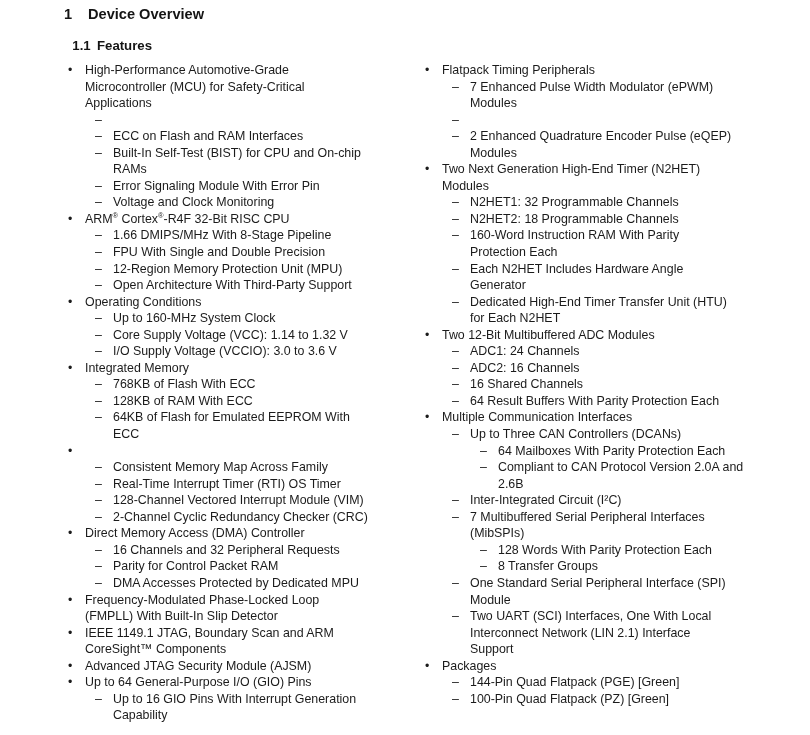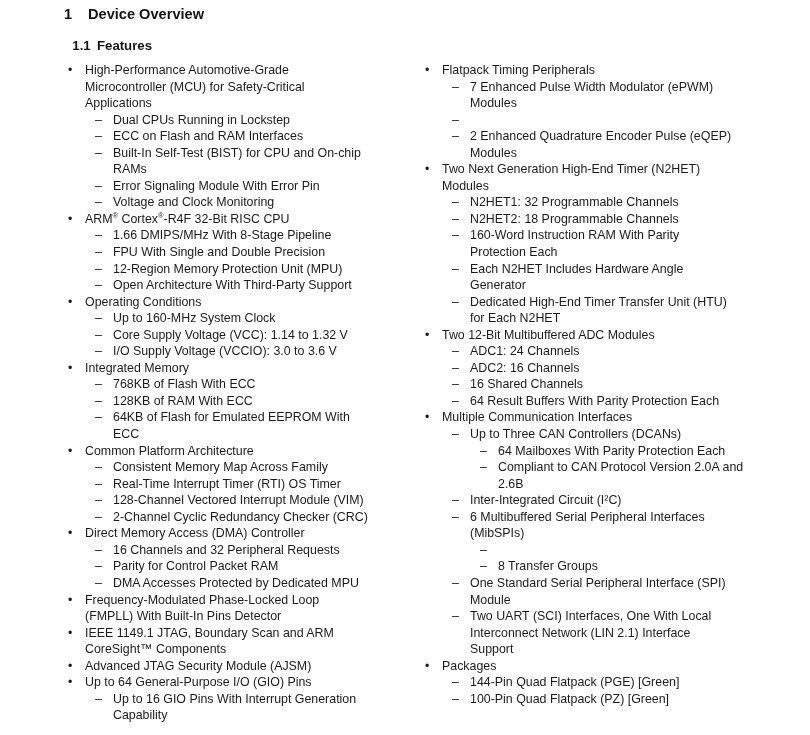--- a/index.html
+++ b/index.html
@@ -67,21 +67,20 @@
   </div>
   <div class="col col-left" id="col-left">
       <div class="feat l1">
         <span class="marker">•</span>
         <span class="txt">High-Performance Automotive-Grade
 Microcontroller (MCU) for Safety-Critical
 Applications</span>
       </div>
       <div class="feat l2">
         <span class="marker">–</span>
-        <span class="txt">Dual CPUs Running in Lockstep</span>
       </div>
       <div class="feat l2">
         <span class="marker">–</span>
         <span class="txt">ECC on Flash and RAM Interfaces</span>
       </div>
       <div class="feat l2">
         <span class="marker">–</span>
         <span class="txt">Built-In Self-Test (BIST) for CPU and On-chip
 RAMs</span>
       </div>
@@ -141,21 +140,20 @@
         <span class="marker">–</span>
         <span class="txt">128KB of RAM With ECC</span>
       </div>
       <div class="feat l2">
         <span class="marker">–</span>
         <span class="txt">64KB of Flash for Emulated EEPROM With
 ECC</span>
       </div>
       <div class="feat l1">
         <span class="marker">•</span>
-        <span class="txt">Common Platform Architecture</span>
       </div>
       <div class="feat l2">
         <span class="marker">–</span>
         <span class="txt">Consistent Memory Map Across Family</span>
       </div>
       <div class="feat l2">
         <span class="marker">–</span>
         <span class="txt">Real-Time Interrupt Timer (RTI) OS Timer</span>
       </div>
       <div class="feat l2">
@@ -178,21 +176,21 @@
         <span class="marker">–</span>
         <span class="txt">Parity for Control Packet RAM</span>
       </div>
       <div class="feat l2">
         <span class="marker">–</span>
         <span class="txt">DMA Accesses Protected by Dedicated MPU</span>
       </div>
       <div class="feat l1">
         <span class="marker">•</span>
         <span class="txt">Frequency-Modulated Phase-Locked Loop
-(FMPLL) With Built-In Pins Detector</span>
+(FMPLL) With Built-In Slip Detector</span>
       </div>
       <div class="feat l1">
         <span class="marker">•</span>
         <span class="txt">IEEE 1149.1 JTAG, Boundary Scan and ARM
 CoreSight™ Components</span>
       </div>
       <div class="feat l1">
         <span class="marker">•</span>
         <span class="txt">Advanced JTAG Security Module (AJSM)</span>
       </div>
@@ -288,25 +286,26 @@
         <span class="marker">–</span>
         <span class="txt">Compliant to CAN Protocol Version 2.0A and
 2.6B</span>
       </div>
       <div class="feat l2">
         <span class="marker">–</span>
         <span class="txt">Inter-Integrated Circuit (I²C)</span>
       </div>
       <div class="feat l2">
         <span class="marker">–</span>
-        <span class="txt">6 Multibuffered Serial Peripheral Interfaces
+        <span class="txt">7 Multibuffered Serial Peripheral Interfaces
 (MibSPIs)</span>
       </div>
       <div class="feat l3">
         <span class="marker">–</span>
+        <span class="txt">128 Words With Parity Protection Each</span>
       </div>
       <div class="feat l3">
         <span class="marker">–</span>
         <span class="txt">8 Transfer Groups</span>
       </div>
       <div class="feat l2">
         <span class="marker">–</span>
         <span class="txt">One Standard Serial Peripheral Interface (SPI)
 Module</span>
       </div>

